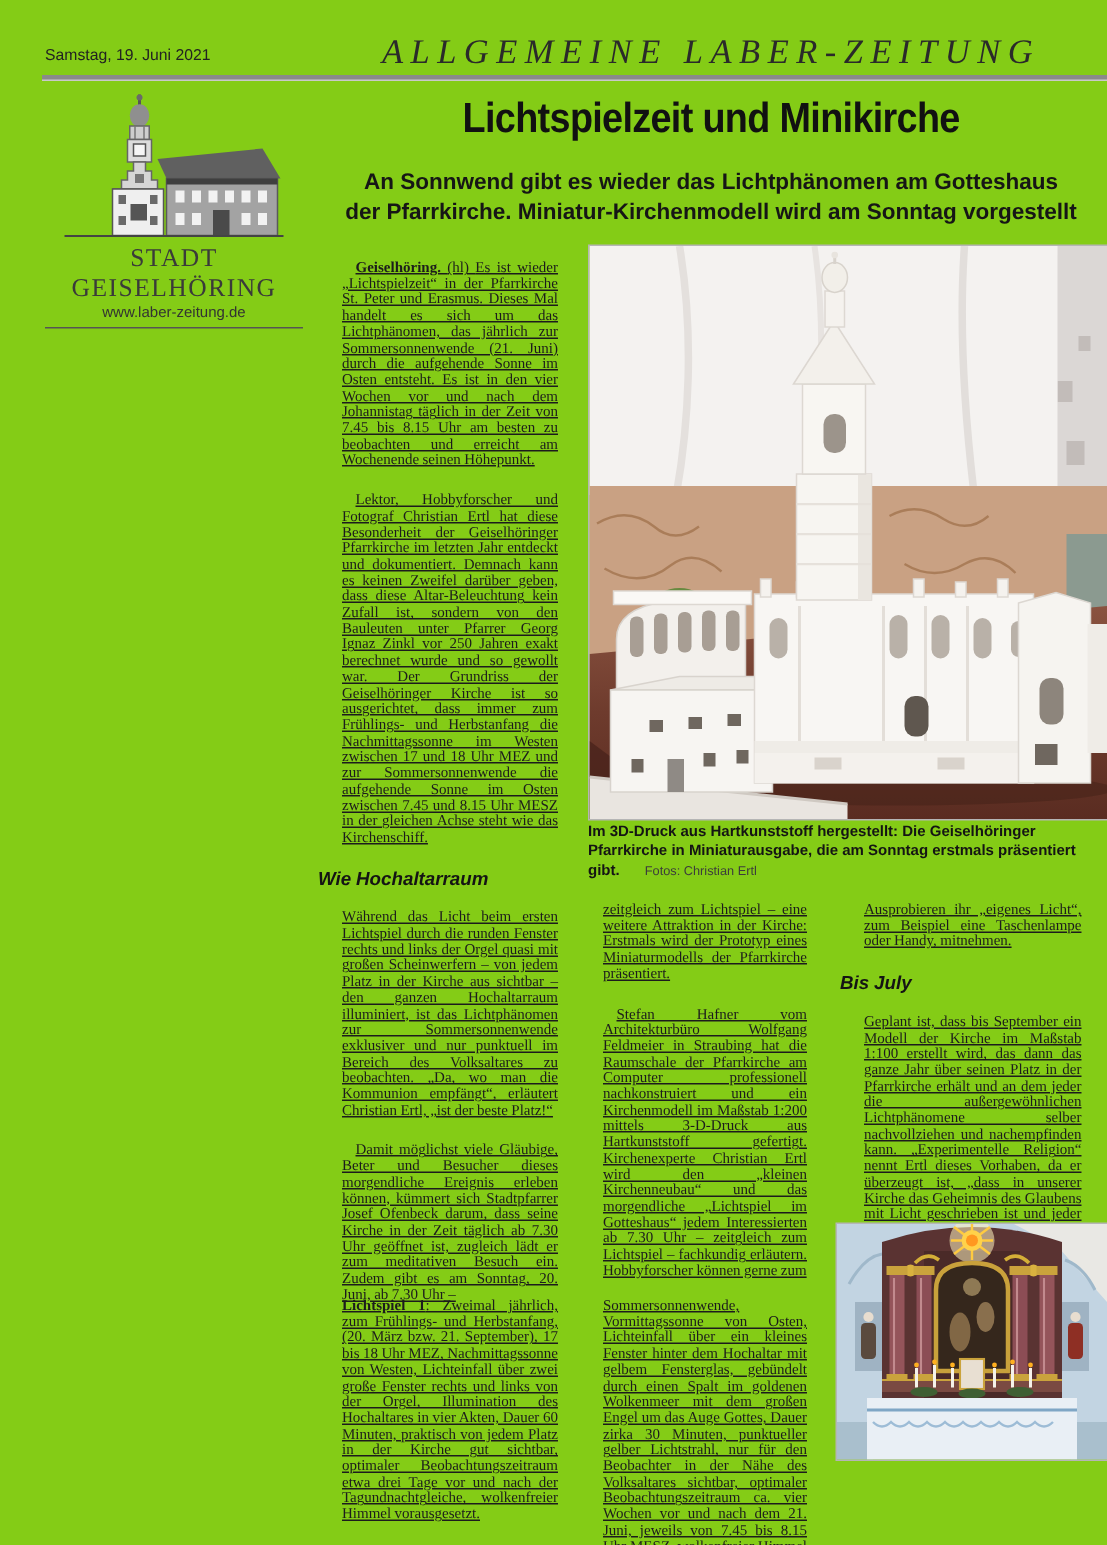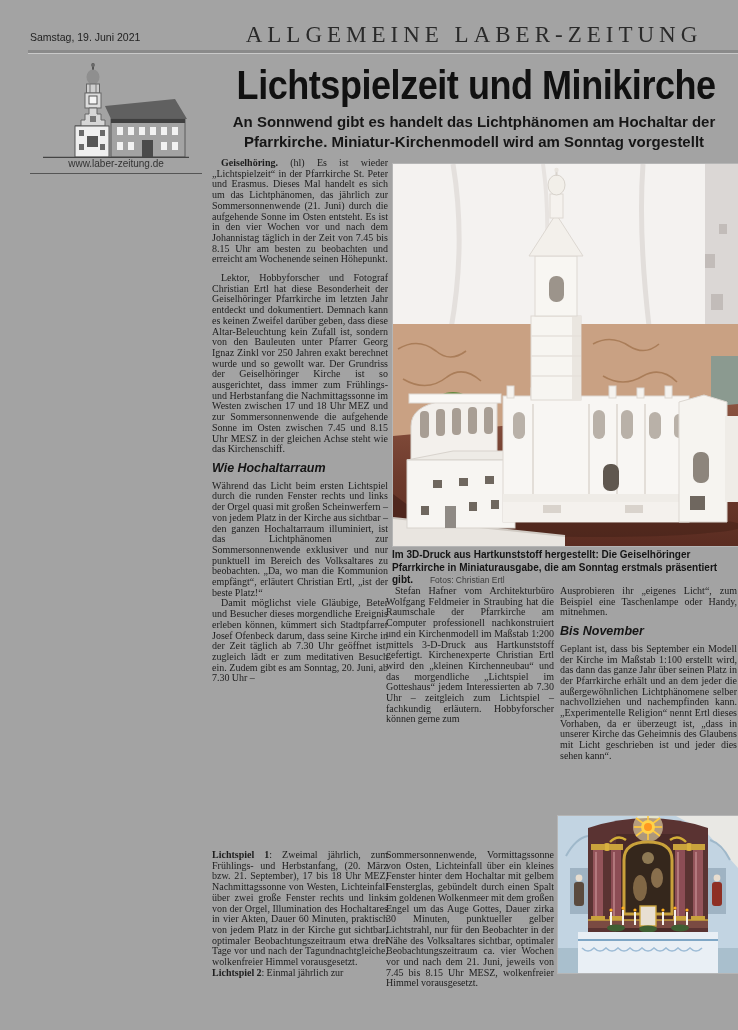--- a/index.html
+++ b/index.html
@@ -1,42 +1,42 @@
 <!DOCTYPE html>
 <html lang="de"><head>
 <meta charset="utf-8">
 <style>
   html,body{margin:0;padding:0;background:#e8e8e8;}
-  .page{position:relative;width:738px;height:1030px;background:#a3a3a3;overflow:hidden;
+  .page{position:relative;width:738px;height:1030px;background:#84cc16;overflow:hidden;
         font-family:"Liberation Serif",serif;color:#1c1c1c;}
   
   .date{position:absolute;left:30px;top:31px;font-family:"Liberation Sans",sans-serif;
         font-size:10.5px;color:#222;}
   .masthead{position:absolute;left:210px;top:22px;width:528px;text-align:center;
-        font-family:"Liberation Serif",serif;font-size:23px;letter-spacing:5px;color:#2a2a2a;}
+        font-family:"Liberation Serif",serif;font-size:23px;letter-spacing:5px;color:#2a2a2a;font-style:italic;}
   .hrule{position:absolute;left:28px;top:50px;width:710px;height:3px;background:#8a8a8a;
         border-bottom:1px solid #c9c9c9;}
   
   .sidebar{position:absolute;left:30px;top:62px;width:172px;text-align:center;}
   .sidebar svg{display:block;margin:0 auto;}
   .logo-rule{height:1px;background:#555;margin:0;}
   .org{font-family:"Liberation Serif",serif;font-size:17px;letter-spacing:1px;color:#3a3a3a;
        margin:4px 0 1px 0;}
   .site{font-family:"Liberation Sans",sans-serif;font-size:10px;color:#333;margin:0 0 4px 0;}
   
   .headline{position:absolute;left:210px;top:64px;width:528px;text-align:center;
-        font-family:"Liberation Sans",sans-serif;font-weight:700;font-size:40px;
+        font-family:"Liberation Sans",sans-serif;font-weight:700;font-size:28px;
         letter-spacing:-0.5px;color:#111;line-height:1.05;}
   .headline .squeeze{display:inline-block;transform:scaleX(0.9);transform-origin:center;white-space:nowrap;}
   .subheadline{position:absolute;left:230px;top:112px;width:488px;text-align:center;
         font-family:"Liberation Sans",sans-serif;font-weight:700;font-size:15px;
         line-height:1.33;color:#161616;}
   .col{position:absolute;font-size:10px;line-height:10.7px;text-align:justify;
         hyphens:auto;-webkit-hyphens:auto;word-spacing:-0.2px;}
-  .col p{margin:0;text-indent:9px;}
+  .col p{margin:16px;text-indent:9px;text-decoration:underline;}
   .col p.noindent{text-indent:0;}
   .col p.gap{margin-bottom:8px;}
   .col1{left:212px;top:158px;width:176px;}
   .col2{left:386px;top:586px;width:168px;}
   .col3{left:560px;top:586px;width:177px;}
   .sect{font-family:"Liberation Sans",sans-serif;font-weight:700;font-style:italic;
         font-size:12.5px;margin:8px 0 7px 0;text-align:left;color:#141414;}
   b.lead{font-weight:700;}
   
   .photo-main{position:absolute;left:392px;top:163px;width:345px;height:382px;
@@ -100,28 +100,29 @@
       <rect x="49" y="54" width="6" height="6" fill="#777"></rect>
       <g fill="#6a6a6a">
         <rect x="38" y="68" width="5" height="6"></rect>
           <rect x="59" y="68" width="5" height="6"></rect>
         <rect x="38" y="82" width="5" height="6"></rect>
           <rect x="59" y="82" width="5" height="6"></rect>
       </g>
       <rect x="46" y="74" width="11" height="11" fill="#555"></rect>
       <line x1="2" y1="95.5" x2="148" y2="95.5" stroke="#444" stroke-width="1.6"></line>
     </svg>
+    <div class="org">STADT GEISELHÖRING</div>
     <div class="site">www.laber-zeitung.de</div>
     <div class="logo-rule"></div>
   </div>
 
   <div class="headline">
     <span class="squeeze">Lichtspielzeit und Minikirche</span>
   </div>
-  <div class="subheadline">An Sonnwend gibt es handelt das Lichtphänomen am Hochaltar der Pfarrkirche. Miniatur-Kirchenmodell wird am Sonntag vorgestellt</div>
+  <div class="subheadline">An Sonnwend gibt es wieder das Lichtphänomen am Gotteshaus der Pfarrkirche. Miniatur-Kirchenmodell wird am Sonntag vorgestellt</div>
 
   <div class="col col1">
     <p class="gap"><b class="lead">Geiselhöring. </b>
        <span>(hl) </span>
        <span>Es ist wieder „Lichtspielzeit“ in der Pfarrkirche St. Peter und Erasmus. Dieses Mal handelt es sich um das Lichtphänomen, das jährlich zur Sommersonnenwende (21. Juni) durch die aufgehende Sonne im Osten entsteht. Es ist in den vier Wochen vor und nach dem Johannistag täglich in der Zeit von 7.45 bis 8.15 Uhr am besten zu beobachten und erreicht am Wochenende seinen Höhepunkt.</span></p>
     <p>Lektor, Hobbyforscher und Fotograf Christian Ertl hat diese Besonderheit der Geiselhöringer Pfarrkirche im letzten Jahr entdeckt und dokumentiert. Demnach kann es keinen Zweifel darüber geben, dass diese Altar-Beleuchtung kein Zufall ist, sondern von den Bauleuten unter Pfarrer Georg Ignaz Zinkl vor 250 Jahren exakt berechnet wurde und so gewollt war. Der Grundriss der Geiselhöringer Kirche ist so ausgerichtet, dass immer zum Frühlings- und Herbstanfang die Nachmittagssonne im Westen zwischen 17 und 18 Uhr MEZ und zur Sommersonnenwende die aufgehende Sonne im Osten zwischen 7.45 und 8.15 Uhr MESZ in der gleichen Achse steht wie das Kirchenschiff.</p>
     <div class="sect">Wie Hochaltarraum</div>
     <p class="noindent">Während das Licht beim ersten Lichtspiel durch die runden Fenster rechts und links der Orgel quasi mit großen Scheinwerfern – von jedem Platz in der Kirche aus sichtbar – den ganzen Hochaltarraum illuminiert, ist das Lichtphänomen zur Sommersonnenwende exklusiver und nur punktuell im Bereich des Volksaltares zu beobachten. „Da, wo man die Kommunion empfängt“, erläutert Christian Ertl, „ist der beste Platz!“</p>
     <p>Damit möglichst viele Gläubige, Beter und Besucher dieses morgendliche Ereignis erleben können, kümmert sich Stadtpfarrer Josef Ofenbeck darum, dass seine Kirche in der Zeit täglich ab 7.30 Uhr geöffnet ist, zugleich lädt er zum meditativen Besuch ein. Zudem gibt es am Sonntag, 20. Juni, ab 7.30 Uhr –</p>
   </div>
@@ -247,26 +248,27 @@
       <circle cx="163.5" cy="6" r="2.2" fill="#e8e4de"></circle>
     </svg>
   </div>
 
   <div class="caption">
     <span>Im 3D-Druck aus Hartkunststoff hergestellt: Die Geiselhöringer Pfarrkirche in Miniaturausgabe, die am Sonntag erstmals präsentiert gibt.</span>
     <span class="credit">Fotos: Christian Ertl</span>
   </div>
 
   <div class="col col2">
+    <p class="noindent">zeitgleich zum Lichtspiel – eine weitere Attraktion in der Kirche: Erstmals wird der Prototyp eines Miniaturmodells der Pfarrkirche präsentiert.</p>
     <p>Stefan Hafner vom Architekturbüro Wolfgang Feldmeier in Straubing hat die Raumschale der Pfarrkirche am Computer professionell nachkonstruiert und ein Kirchenmodell im Maßstab 1:200 mittels 3-D-Druck aus Hartkunststoff gefertigt. Kirchenexperte Christian Ertl wird den „kleinen Kirchenneubau“ und das morgendliche „Lichtspiel im Gotteshaus“ jedem Interessierten ab 7.30 Uhr – zeitgleich zum Lichtspiel – fachkundig erläutern. Hobbyforscher können gerne zum</p>
   </div>
 
   <div class="col col3">
     <p class="noindent">Ausprobieren ihr „eigenes Licht“, zum Beispiel eine Taschenlampe oder Handy, mitnehmen.</p>
-    <div class="sect">Bis November</div>
+    <div class="sect">Bis July</div>
     <p class="noindent">Geplant ist, dass bis September ein Modell der Kirche im Maßstab 1:100 erstellt wird, das dann das ganze Jahr über seinen Platz in der Pfarrkirche erhält und an dem jeder die außergewöhnlichen Lichtphänomene selber nachvollziehen und nachempfinden kann. „Experimentelle Religion“ nennt Ertl dieses Vorhaben, da er überzeugt ist, „dass in unserer Kirche das Geheimnis des Glaubens mit Licht geschrieben ist und jeder dies sehen kann“.</p>
   </div>
 
 
   <div class="col bcol1">
     <p class="noindent"><b>Lichtspiel 1</b><span>: Zweimal jährlich, zum Frühlings- und Herbstanfang, (20. März bzw. 21. September), 17 bis 18 Uhr MEZ, Nachmittagssonne von Westen, Lichteinfall über zwei große Fenster rechts und links von der Orgel, Illumination des Hochaltares in vier Akten, Dauer 60 Minuten, praktisch von jedem Platz in der Kirche gut sichtbar, optimaler Beobachtungszeitraum etwa drei Tage vor und nach der Tagundnachtgleiche, wolkenfreier Himmel vorausgesetzt.</span></p>
     <p class="noindent"><b>Lichtspiel 2</b><span>: Einmal jährlich zur</span></p>
   </div>
 
   <div class="col bcol2">

